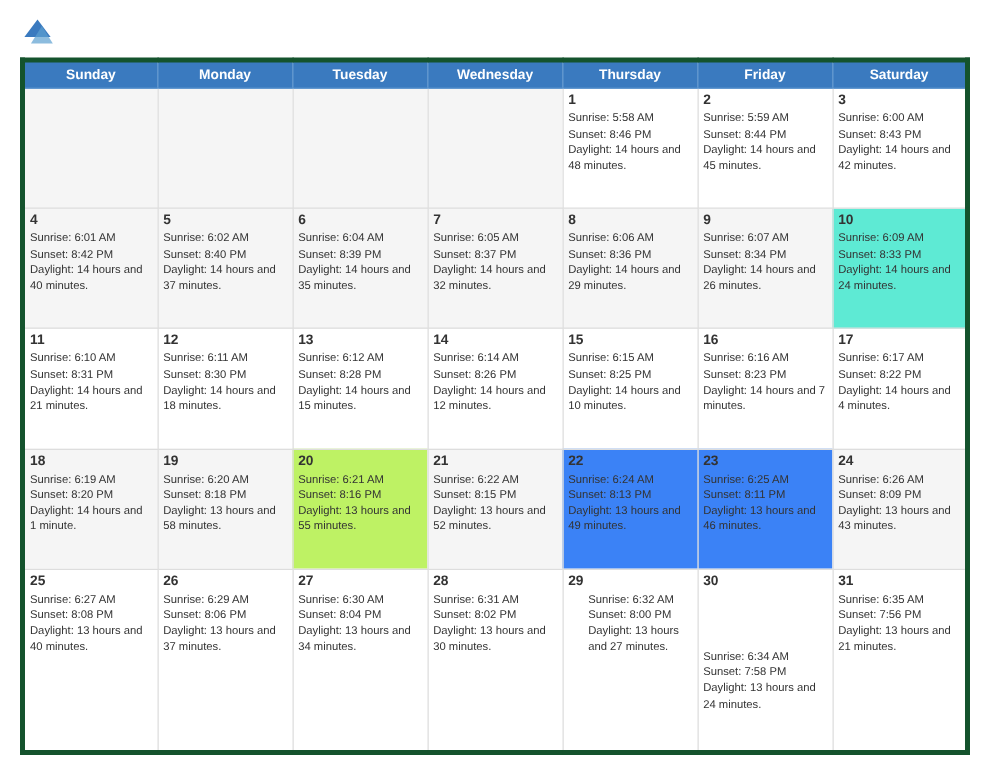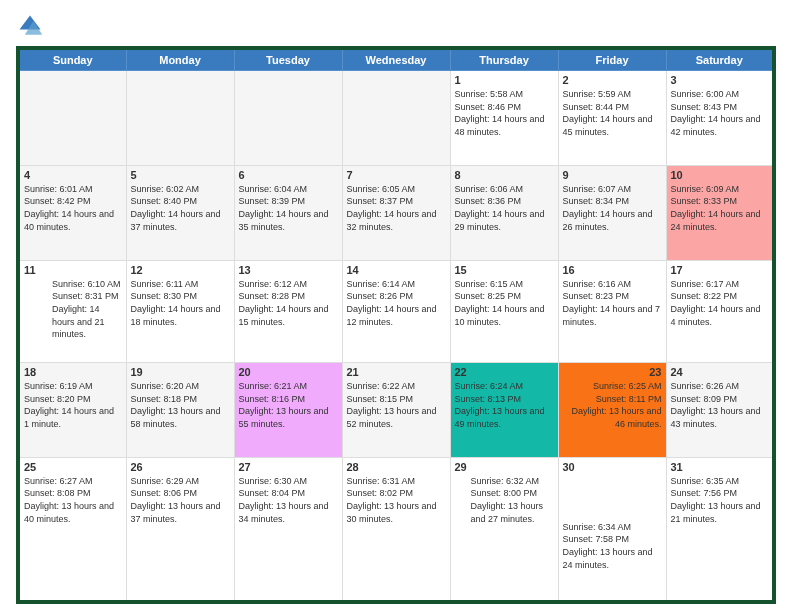--- a/index.html
+++ b/index.html
@@ -186,31 +186,31 @@
             <div class="day-info" style="white-space: pre-line;">Sunrise: 6:06 AM
 Sunset: 8:36 PM
 Daylight: 14 hours and 29 minutes.</div>
           </td>
           <td style="background: rgb(245, 245, 245);">
             <span class="day-num">9</span>
             <div class="day-info" style="white-space: pre-line;">Sunrise: 6:07 AM
 Sunset: 8:34 PM
 Daylight: 14 hours and 26 minutes.</div>
           </td>
-          <td style="background: #fca5a5;">
+          <td style="background: #5eead4;">
             <span class="day-num">10</span>
             <div class="day-info" style="white-space: pre-line;">Sunrise: 6:09 AM
 Sunset: 8:33 PM
 Daylight: 14 hours and 24 minutes.</div>
           </td>
         </tr>
         <tr>
           <td>
             <span class="day-num">11</span>
-            <div class="day-info" style="white-space: pre-line; margin-left: 28px;">Sunrise: 6:10 AM
+            <div class="day-info" style="white-space: pre-line;">Sunrise: 6:10 AM
 Sunset: 8:31 PM
 Daylight: 14 hours and 21 minutes.</div>
           </td>
           <td>
             <span class="day-num">12</span>
             <div class="day-info" style="white-space: pre-line;">Sunrise: 6:11 AM
 Sunset: 8:30 PM
 Daylight: 14 hours and 18 minutes.</div>
           </td>
           <td>
@@ -250,39 +250,39 @@
             <div class="day-info" style="white-space: pre-line;">Sunrise: 6:19 AM
 Sunset: 8:20 PM
 Daylight: 14 hours and 1 minute.</div>
           </td>
           <td style="background: rgb(245, 245, 245);">
             <span class="day-num">19</span>
             <div class="day-info" style="white-space: pre-line;">Sunrise: 6:20 AM
 Sunset: 8:18 PM
 Daylight: 13 hours and 58 minutes.</div>
           </td>
-          <td style="background: #f0abfc;">
+          <td style="background: #bef264;">
             <span class="day-num">20</span>
             <div class="day-info" style="white-space: pre-line;">Sunrise: 6:21 AM
 Sunset: 8:16 PM
 Daylight: 13 hours and 55 minutes.</div>
           </td>
           <td style="background: rgb(245, 245, 245);">
             <span class="day-num">21</span>
             <div class="day-info" style="white-space: pre-line;">Sunrise: 6:22 AM
 Sunset: 8:15 PM
 Daylight: 13 hours and 52 minutes.</div>
           </td>
-          <td style="background: #14b8a6;">
+          <td style="background: #3b82f6;">
             <span class="day-num">22</span>
             <div class="day-info" style="white-space: pre-line;">Sunrise: 6:24 AM
 Sunset: 8:13 PM
 Daylight: 13 hours and 49 minutes.</div>
           </td>
-          <td style="background: #f97316; text-align: right;">
+          <td style="background: #3b82f6;">
             <span class="day-num">23</span>
             <div class="day-info" style="white-space: pre-line;">Sunrise: 6:25 AM
 Sunset: 8:11 PM
 Daylight: 13 hours and 46 minutes.</div>
           </td>
           <td style="background: rgb(245, 245, 245);">
             <span class="day-num">24</span>
             <div class="day-info" style="white-space: pre-line;">Sunrise: 6:26 AM
 Sunset: 8:09 PM
 Daylight: 13 hours and 43 minutes.</div>

